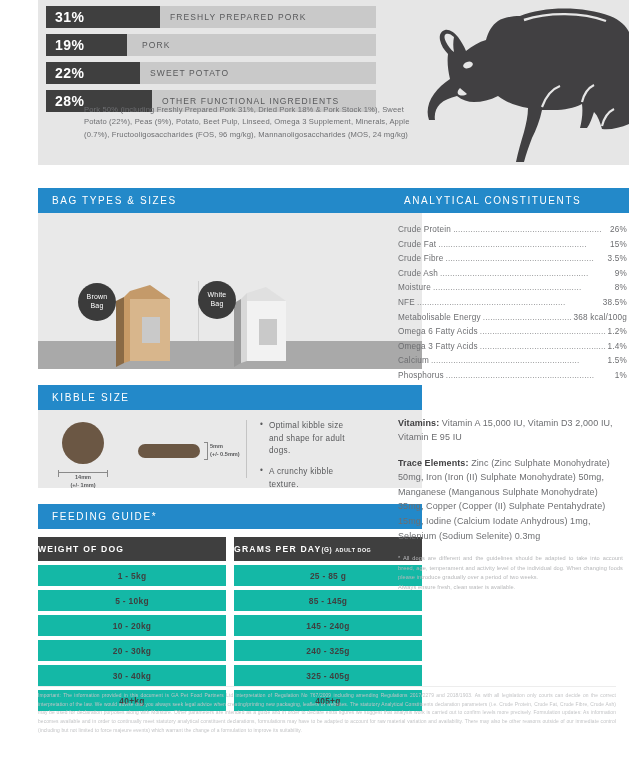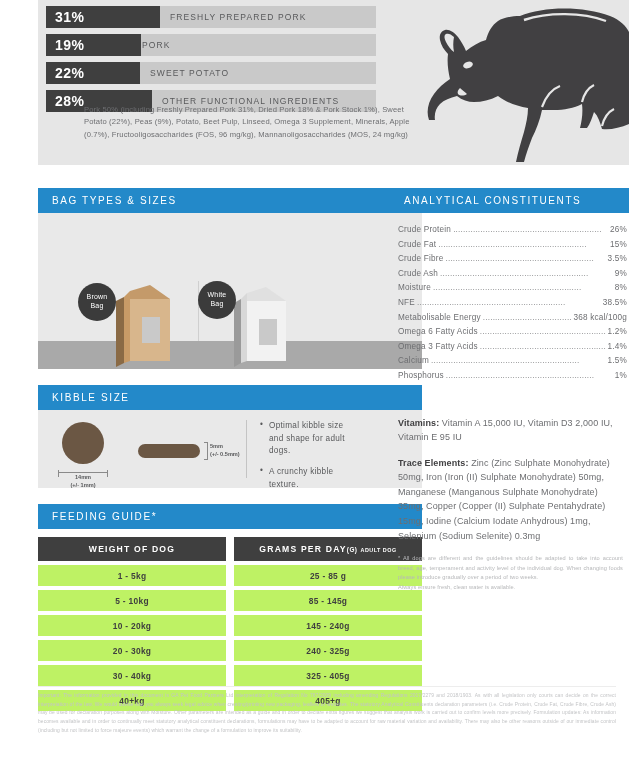--- a/index.html
+++ b/index.html
@@ -92,28 +92,28 @@
   .dim-label-v { position: absolute; left: 172px; top: 32px; font-size: 5.6px; color:#58595b; line-height:1.45; font-weight:bold; }
   .kibble-sep { position: absolute; left: 208px; top: 10px; width: 1px; height: 58px; background: #c4c4c4; }
   .kibble-bullets { position: absolute; left: 222px; top: 10px; width: 92px; font-size: 8.2px; line-height: 1.55; letter-spacing:.3px; }
   .kibble-bullets li { margin-bottom: 8px; list-style: none; position: relative; padding-left: 9px; }
   .kibble-bullets li:before { content:"\2022"; position:absolute; left:0; top:-1px; }
 
   
   .feed-table { margin-top: 8px; display: flex; gap: 8px; }
   .feed-col { flex: 1; }
   .feed-head {
-    background: #3f3f3f; color: #ffffff; text-align: center;
+    background: #3f3f3f; color: #ffffff; text-align: left;
     font-size: 8.6px; font-weight: bold; letter-spacing: 1.2px;
     padding: 7px 0;
   }
   .feed-head .sub1 { font-size: 6.4px; letter-spacing: .5px; }
   .feed-head .sub2 { font-size: 5.4px; letter-spacing: .5px; margin-left: 3px; }
   .feed-cell {
-    background: #bef264; text-align: center;
+    background: #14b8a6; text-align: center;
     font-size: 8.4px; font-weight: bold; color: #3f3f3f;
     padding: 5.5px 0; margin-top: 4px; letter-spacing: .3px;
   }
 
   
   .ac-list { padding: 10px 2px 6px 8px; }
   .ac-row {
     display: flex; align-items: flex-end;
     font-size: 8.2px; line-height: 1.78; color: #6d6e71; letter-spacing: .2px;
   }
@@ -145,21 +145,21 @@
   <div class="top-panel">
 
     <div class="bars">
       <div class="bar-row">
         <div class="bar-fill" id="bf0" style="width: 114px;">
           <span class="bar-pct">31%</span>
         </div>
         <div class="bar-label" id="bl0" style="left: 124px;">FRESHLY PREPARED PORK</div>
       </div>
       <div class="bar-row">
-        <div class="bar-fill" id="bf1" style="width: 95px;">
+        <div class="bar-fill" id="bf1" style="width: 81px;">
           <span class="bar-pct">19%</span>
         </div>
         <div class="bar-label" id="bl1" style="left: 96px;">PORK</div>
       </div>
       <div class="bar-row">
         <div class="bar-fill" id="bf2" style="width: 94px;">
           <span class="bar-pct">22%</span>
         </div>
         <div class="bar-label" id="bl2" style="left: 104px;">SWEET POTATO</div>
       </div>

